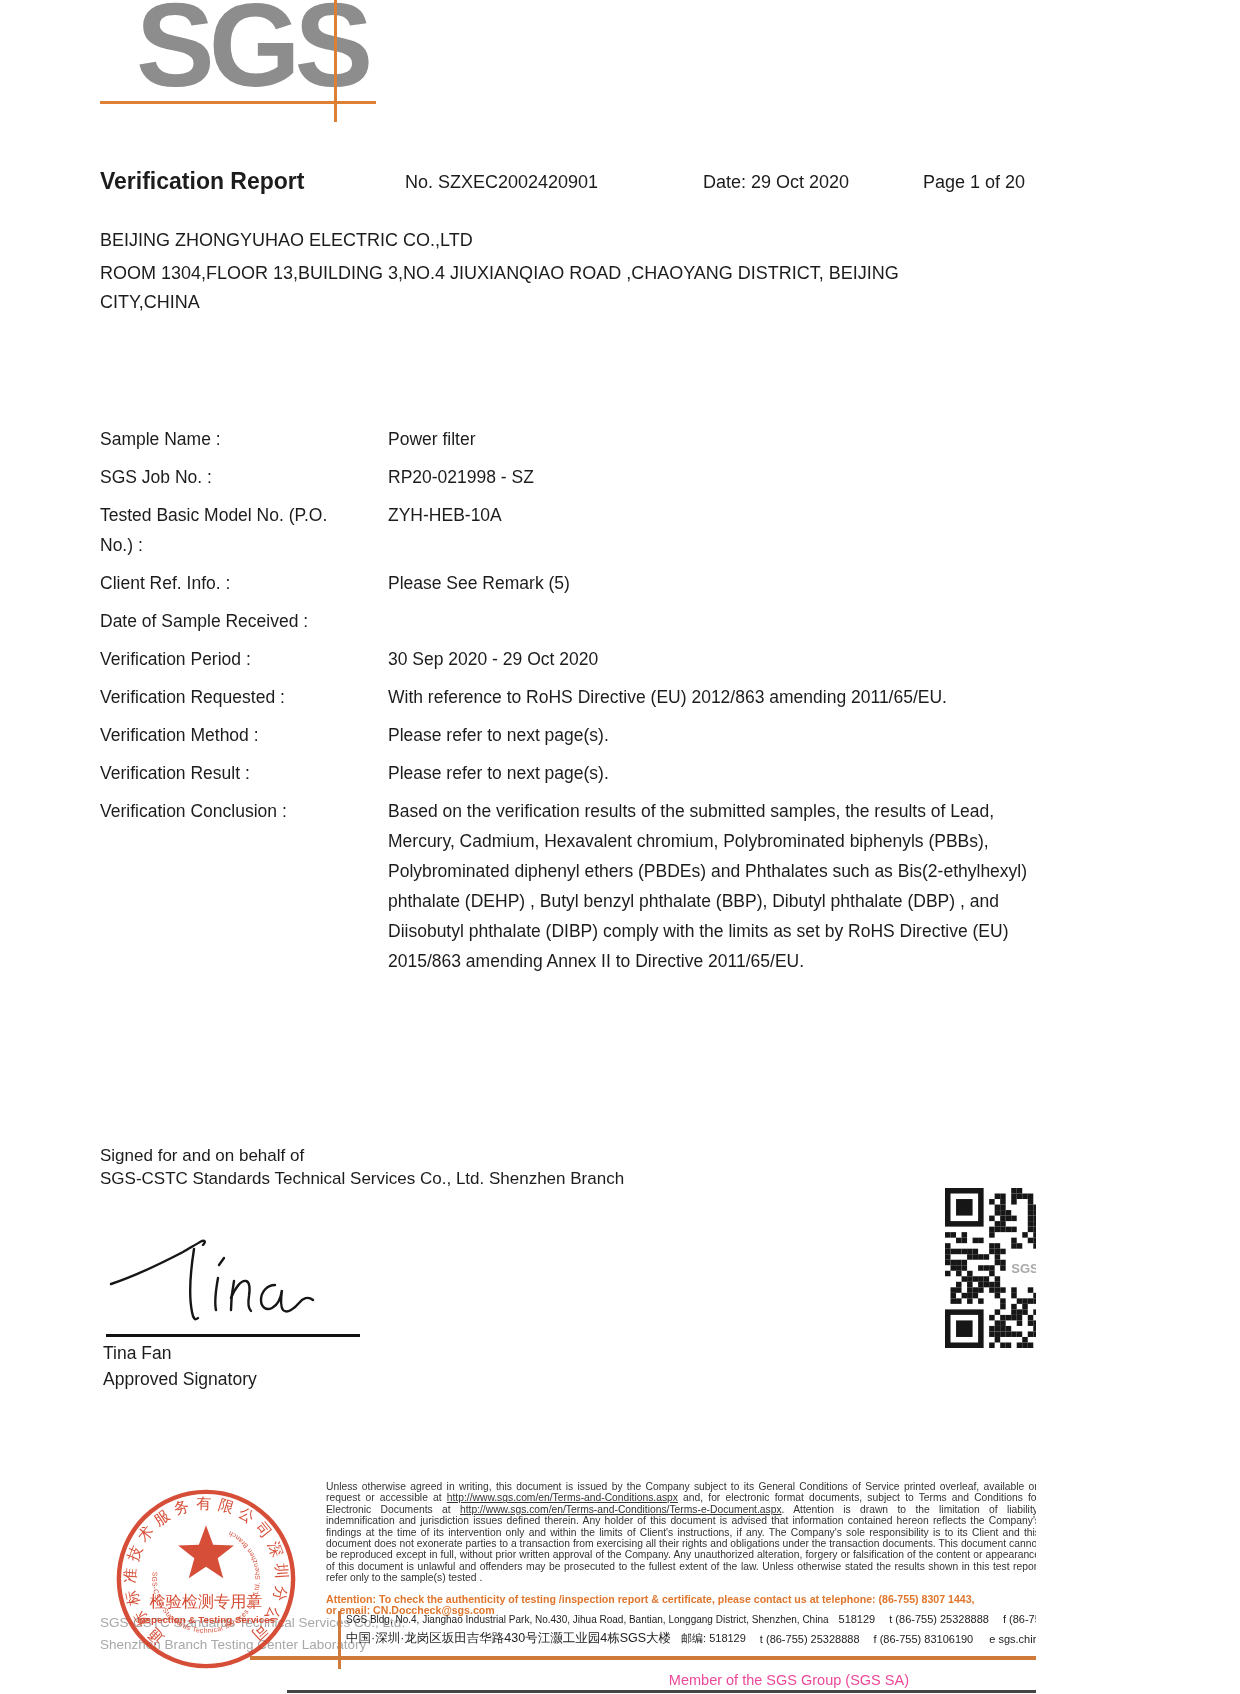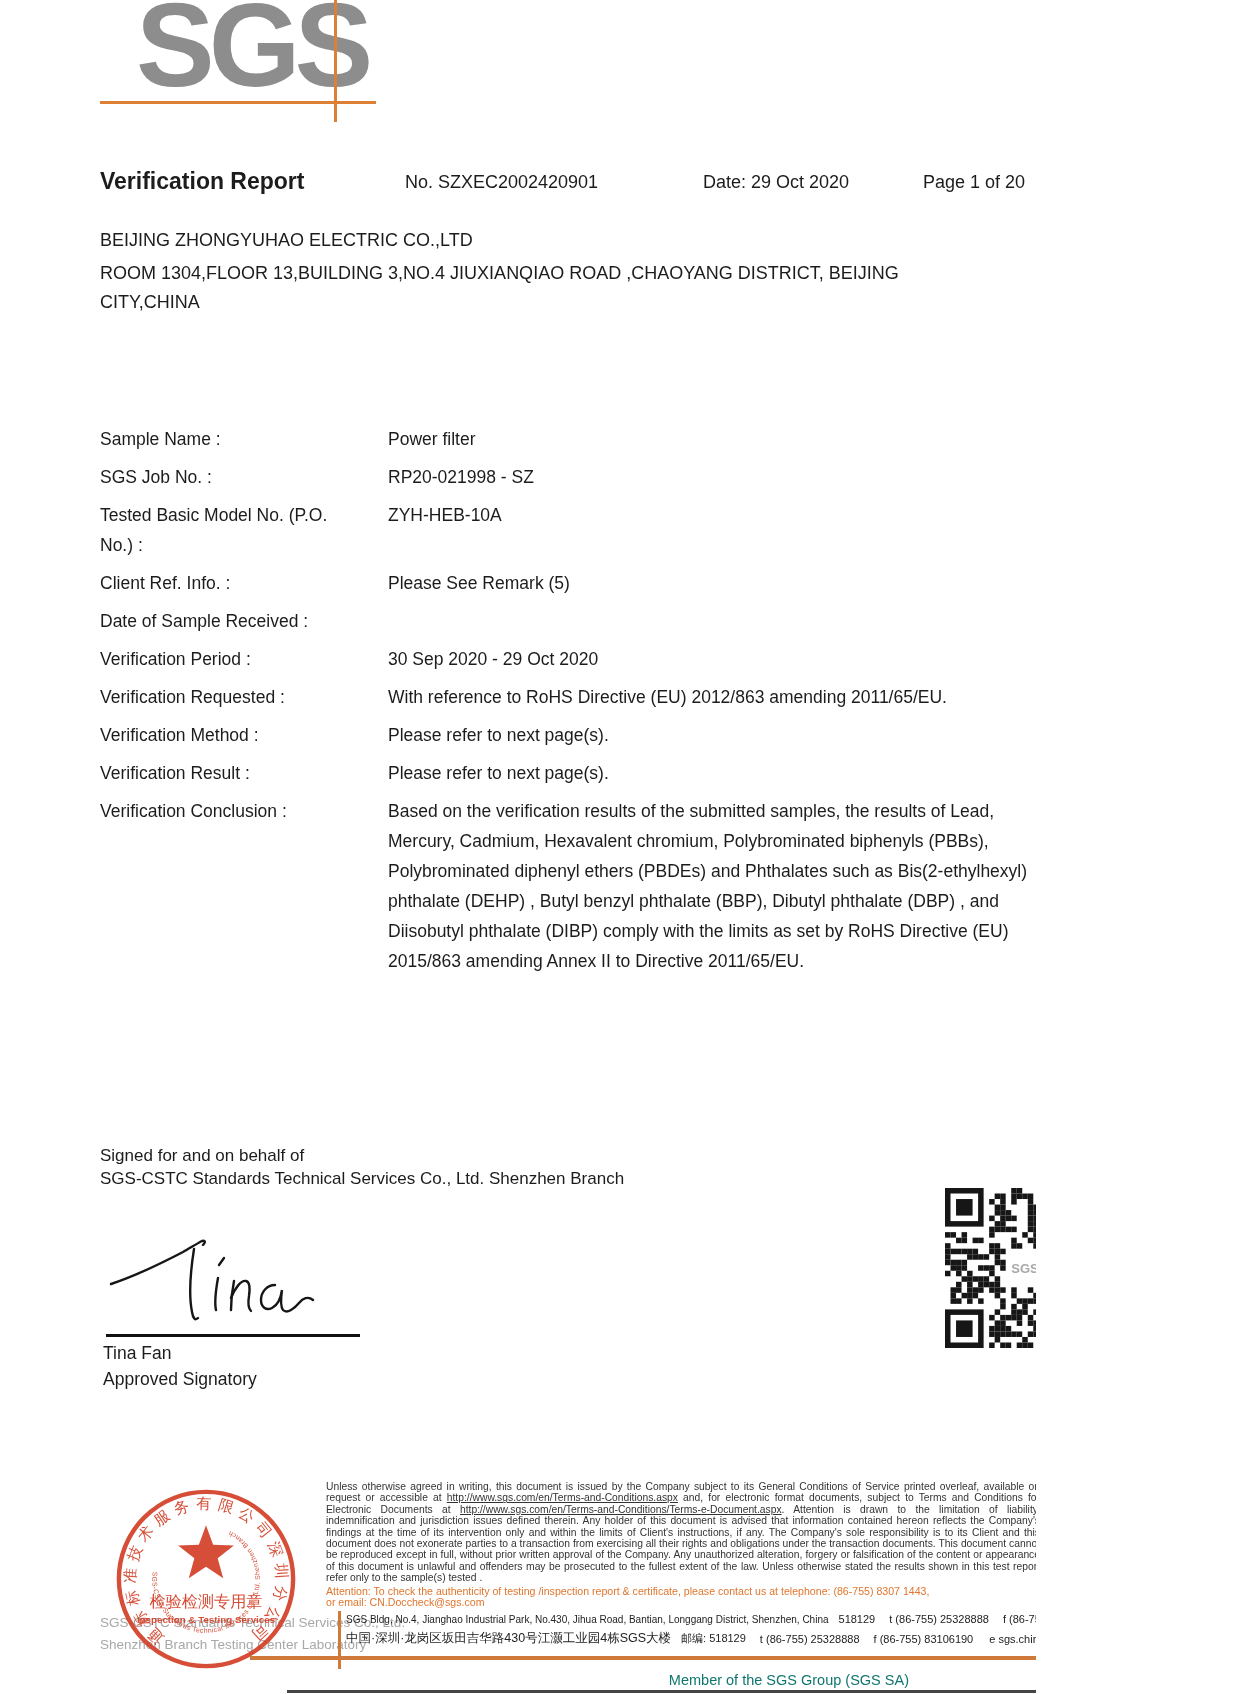--- a/index.html
+++ b/index.html
@@ -36,32 +36,32 @@
   .sig-role{position:absolute;left:103px;top:1369px;font-size:17.5px;}
   
   .qr{position:absolute;left:945px;top:1188px;width:160px;height:160px;}
   
   .stamp-caption{position:absolute;left:100px;top:1612px;width:360px;color:#a8a8a8;font-size:13.5px;line-height:22px;}
   .stamp{position:absolute;left:113px;top:1486px;width:186px;height:186px;opacity:.9;}
   
   .footer-block{position:absolute;left:326px;top:1481px;width:714px;}
   .legal{font-size:10.3px;line-height:11.4px;text-align:justify;color:#333;}
   .legal .u{text-decoration:underline;}
-  .attention{margin-top:2px;font-size:10.6px;line-height:11.8px;font-weight:normal;color:#e0762e;}
+  .attention{margin-top:10px;font-size:10.6px;line-height:11.8px;font-weight:bold;color:#e0762e;}
   .addr-rows{position:absolute;left:346px;top:1613px;width:888px;}
   .addr-row{display:flex;align-items:center;white-space:nowrap;color:#222;}
   .addr-row .a-addr{font-size:10px;}
   .addr-row.cn .a-addr{font-size:12.5px;}
   .addr-row .a-post{font-size:11px;margin-left:10px;}
   .addr-row .a-tel,.addr-row .a-fax{font-size:11px;margin-left:14px;}
   .addr-row .a-extra{font-size:11px;margin-left:16px;}
   .addr-row.cn{margin-top:5px;}
   .footer-vline{position:absolute;left:338px;top:1611px;width:2.5px;height:58px;background:#cf7a3a;}
   .footer-hline{position:absolute;left:250px;top:1656px;width:986px;height:4px;background:#cf7a3a;}
-  .member{position:absolute;right:127px;top:1672px;font-size:14.5px;color:#0f766e;}
+  .member{position:absolute;right:127px;top:1672px;font-size:14.5px;color:#ec4899;}
   .bottom-edge{position:absolute;left:287px;top:1690px;width:953px;height:3px;background:#454545;}
 </style>
 </head>
 <body>
 
 <div class="page">
 
   <div class="logo-text">SGS</div>
   <div class="logo-hline"></div>
   <div class="logo-vline"></div>

